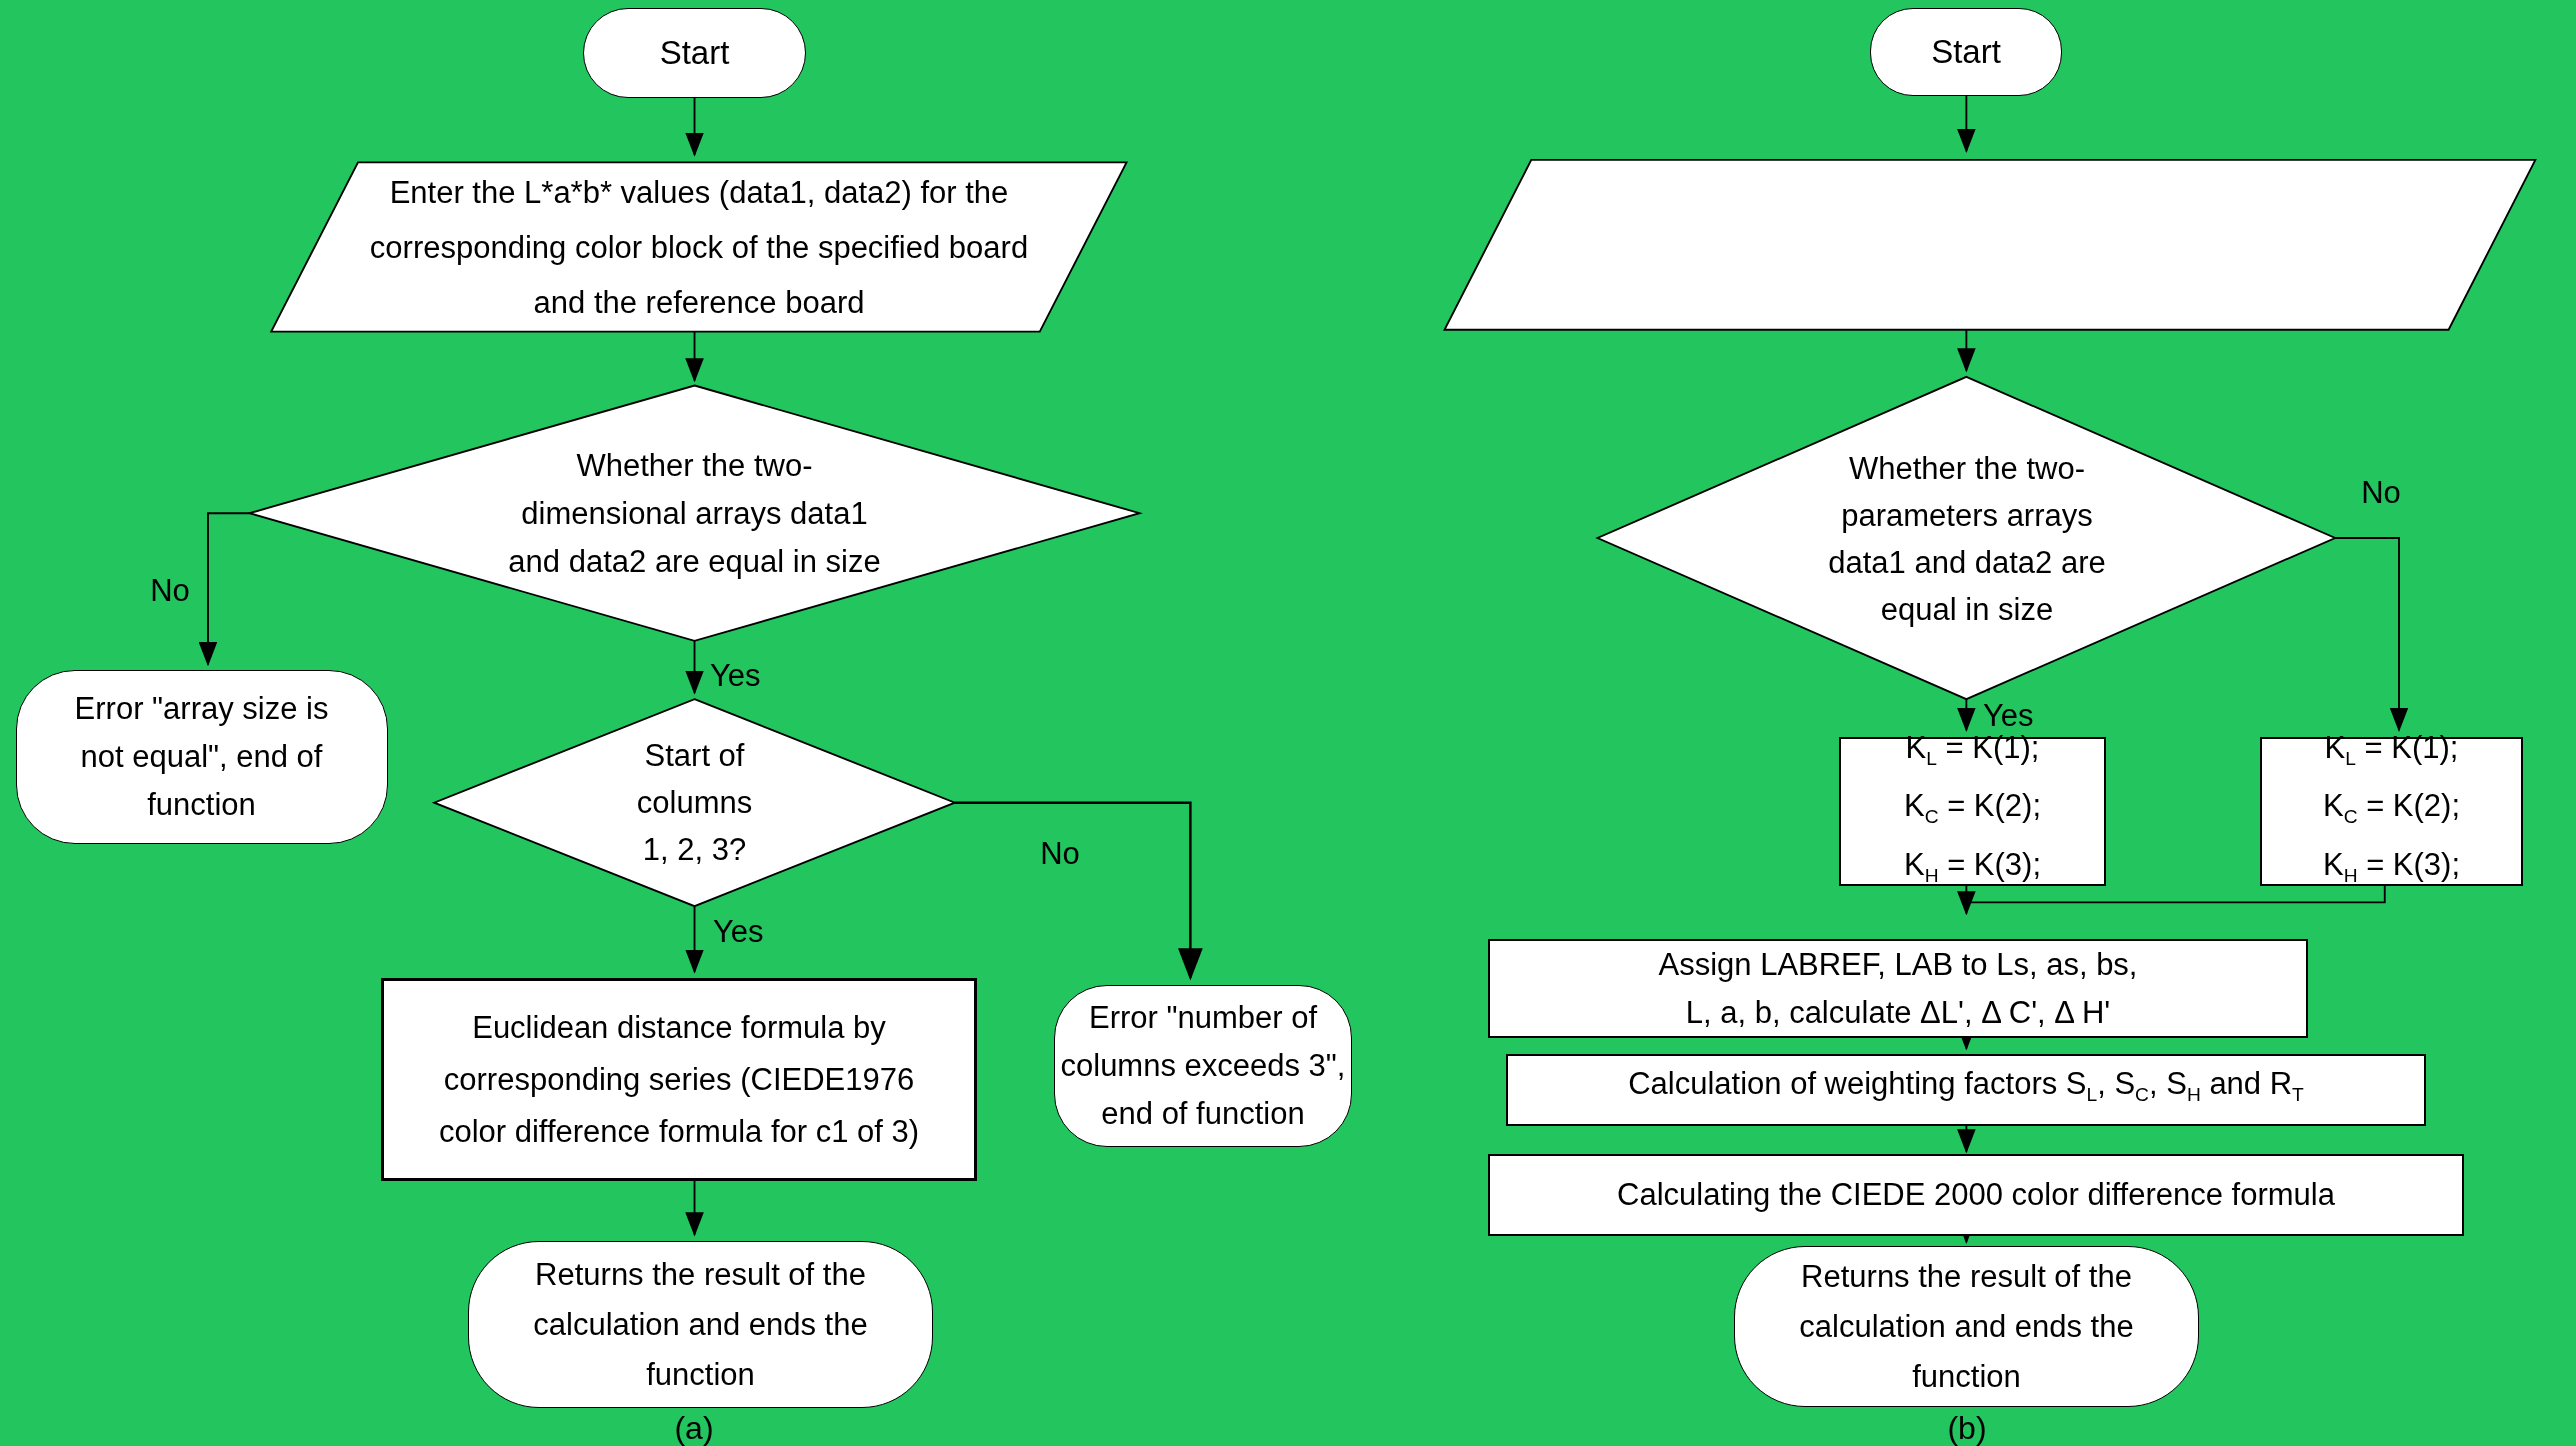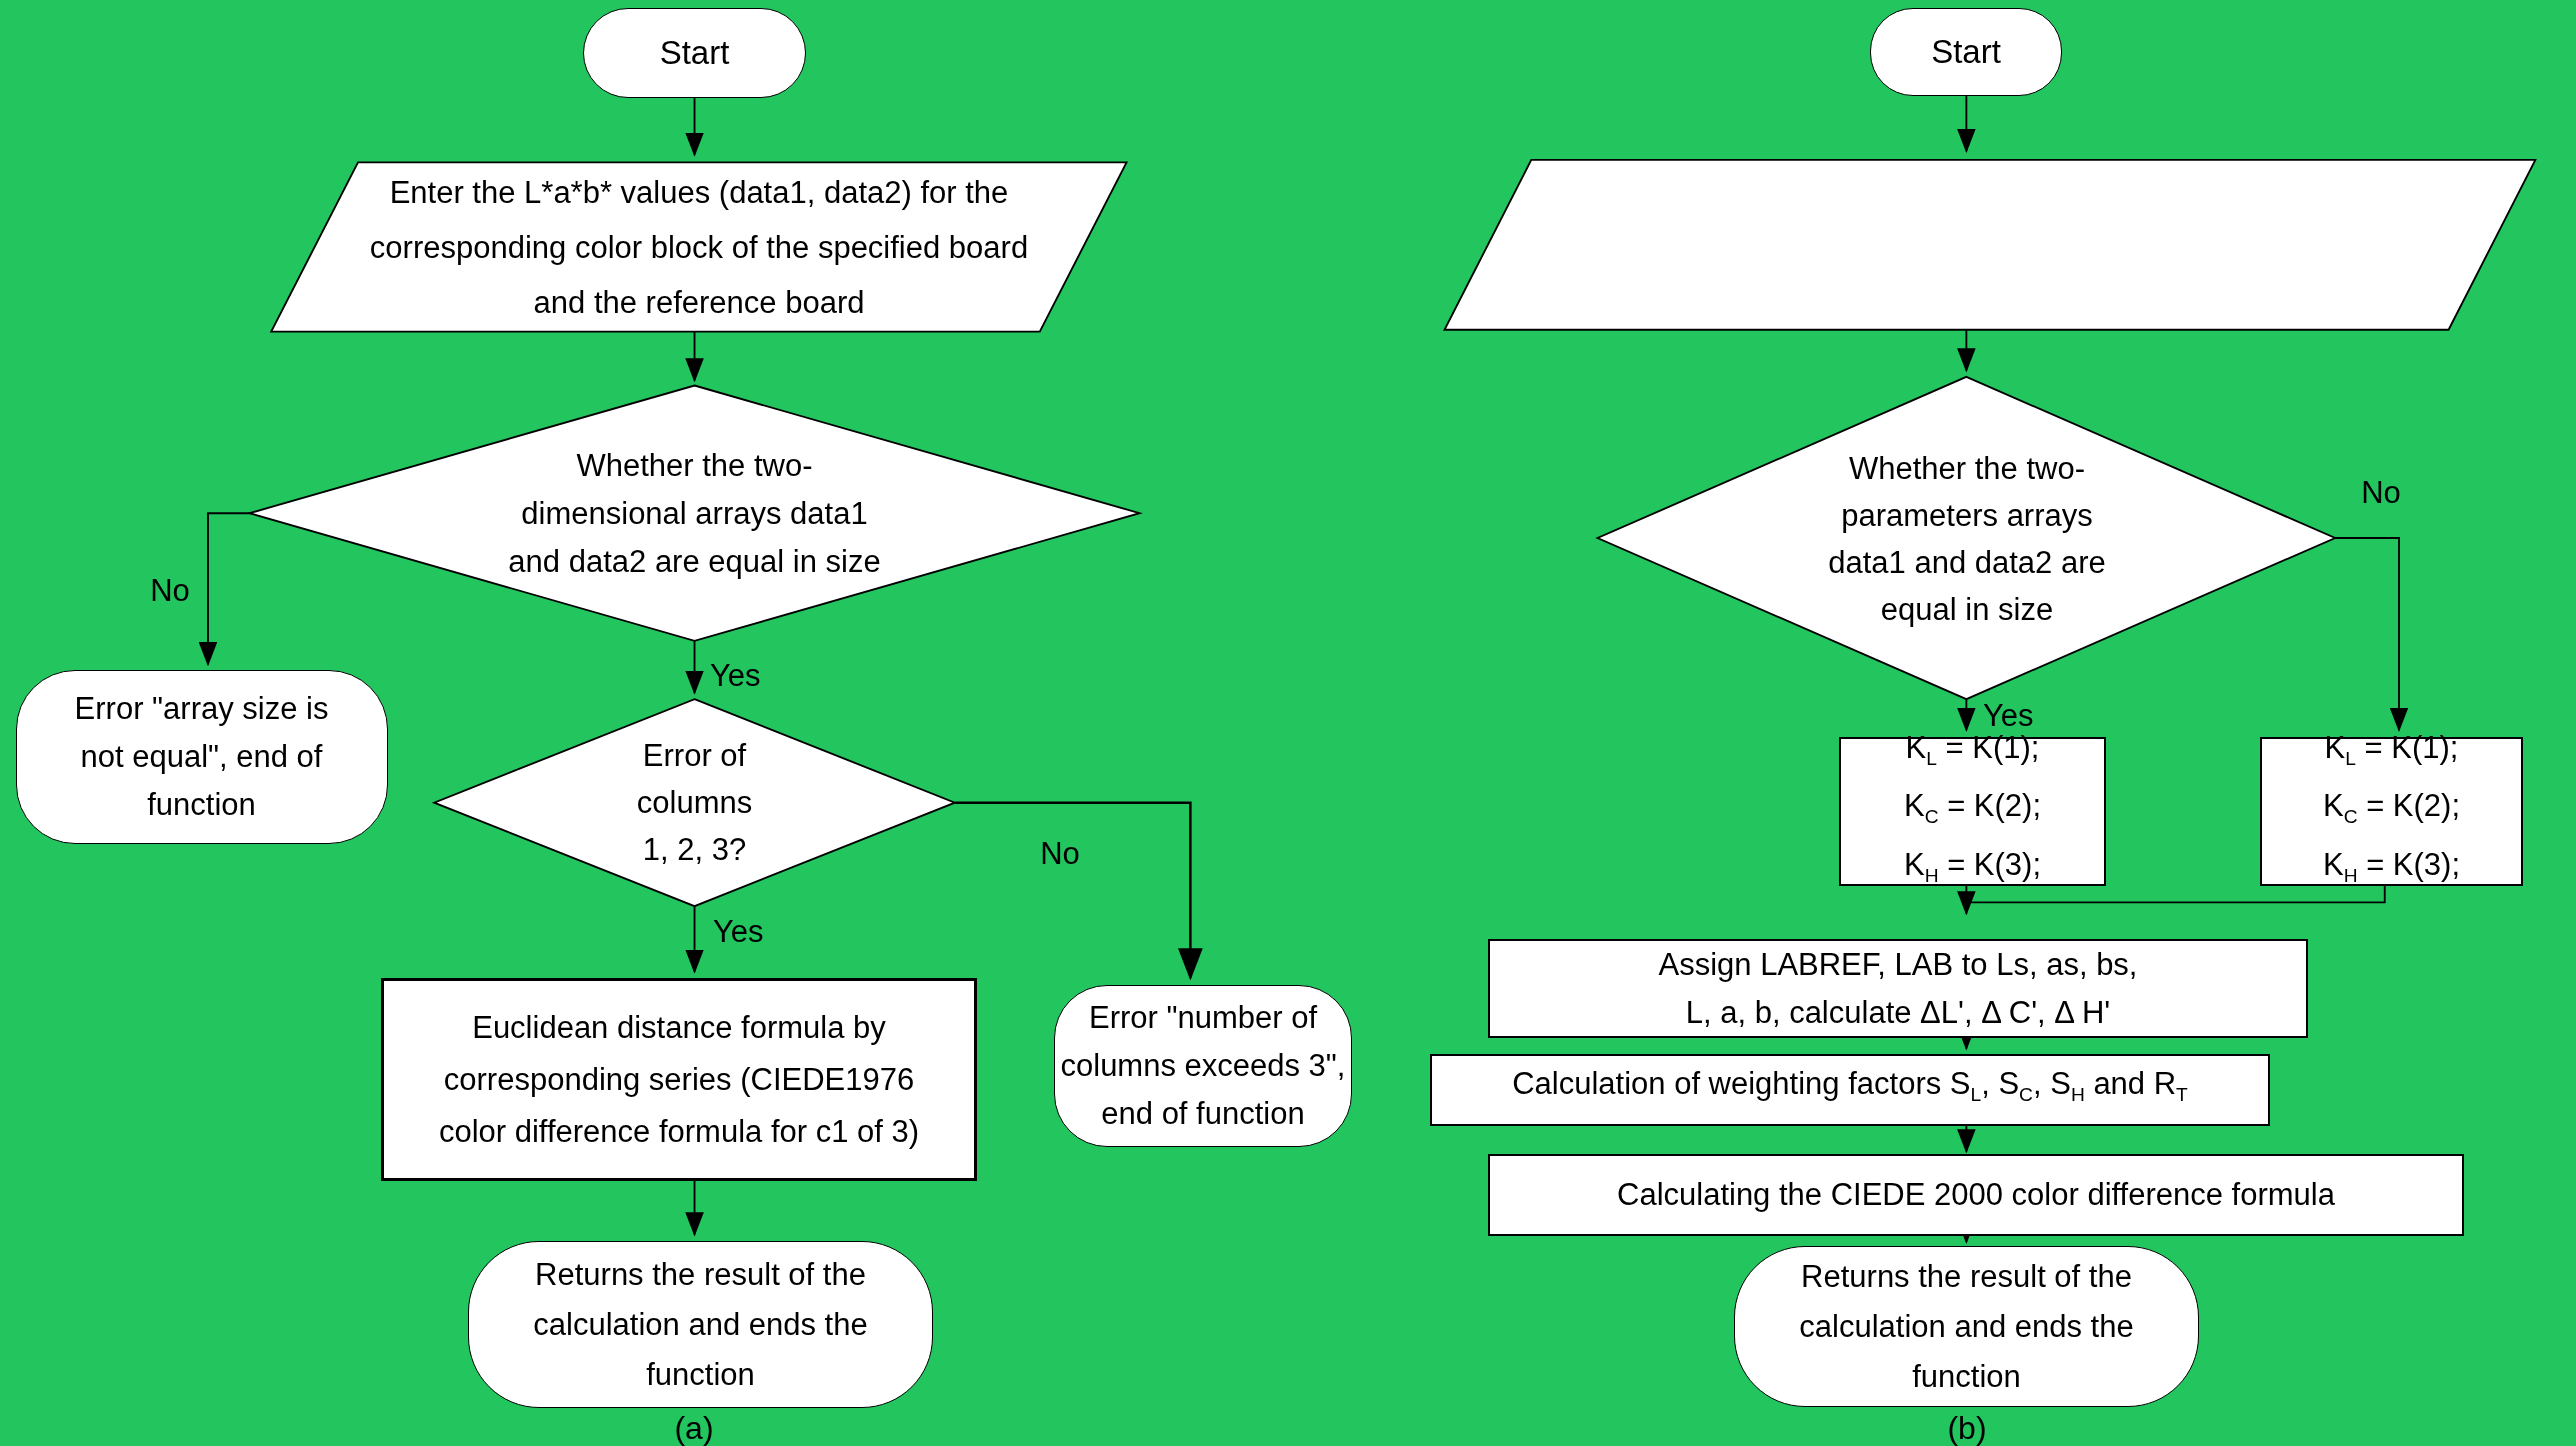--- a/index.html
+++ b/index.html
@@ -103,21 +103,21 @@
   <div class="edge-label" style="left:133px;top:573px;width:74px;">No</div>
   <div class="edge-label" style="left:710px;top:658px;">Yes</div>
 
   <div class="node stadium lh78" style="left:15.5px;top:670px;width:372px;height:174px;border-radius:59px;">
     <div class="line">Error "array size is</div>
     <div class="line">not equal", end of</div>
     <div class="line">function</div>
   </div>
 
   <div class="float-text lh76" style="left:555px;top:732px;width:279px;height:141px;">
-    <div class="line">Error of</div>
+    <div class="line">Start of</div>
     <div class="line">columns</div>
     <div class="line">1, 2, 3?</div>
   </div>
 
   <div class="edge-label" style="left:1023px;top:836px;width:74px;">No</div>
   <div class="edge-label" style="left:713px;top:914px;">Yes</div>
 
   <div class="node rect-thick" style="left:381px;top:978px;width:596px;height:203px;">
     <div class="line">Euclidean distance formula by</div>
     <div class="line">corresponding series (CIEDE1976</div>
@@ -163,21 +163,21 @@
     <div class="line">K<sub>L</sub> = K(1);</div>
     <div class="line">K<sub>C</sub> = K(2);</div>
     <div class="line">K<sub>H</sub> = K(3);</div>
   </div>
 
   <div class="node rect lh78" style="left:1482px;top:939px;width:820px;height:99px;">
     <div class="line">Assign LABREF, LAB to Ls, as, bs,</div>
     <div class="line">L, a, b, calculate  ΔL', Δ C', Δ H'</div>
   </div>
 
-  <div class="node rect" style="left:1424px;top:1054px;width:840px;height:72px;align-items:center;">
+  <div class="node rect" style="left:1500px;top:1054px;width:920px;height:72px;align-items:center;">
     <div class="line">Calculation  of weighting  factors S<sub>L</sub>, S<sub>C</sub>, S<sub>H</sub> and R<sub>T</sub></div>
   </div>
 
   <div class="node rect" style="left:1482px;top:1154px;width:976px;height:82px;">
     <div class="line">Calculating  the CIEDE 2000 color difference formula</div>
   </div>
 
   <div class="node stadium lh80" style="left:1734px;top:1246px;width:465px;height:161px;border-radius:71px;">
     <div class="line">Returns the result of the</div>
     <div class="line">calculation  and ends the</div>

